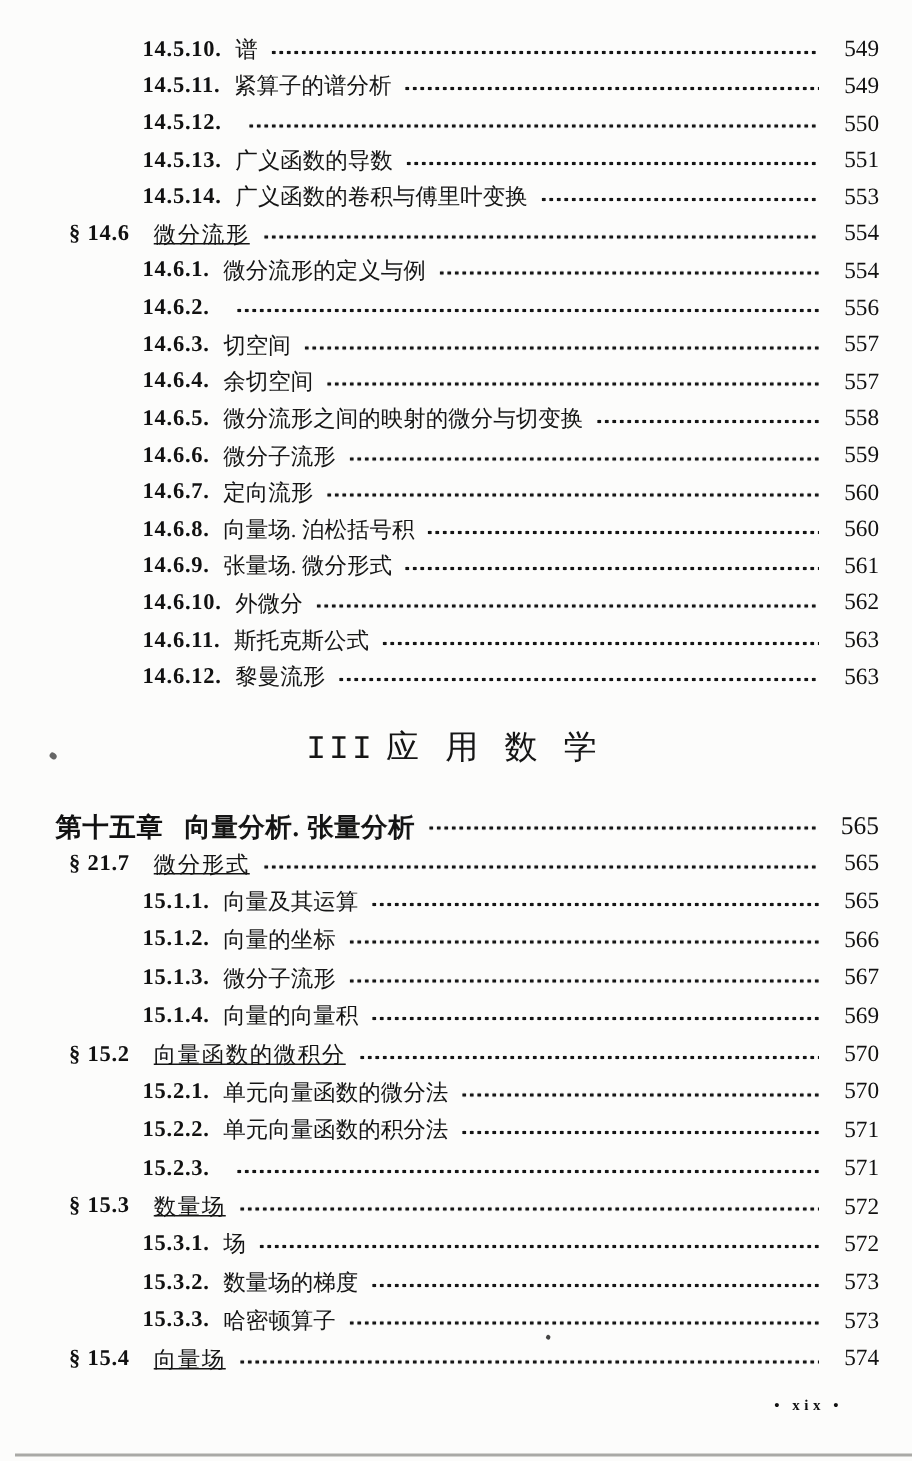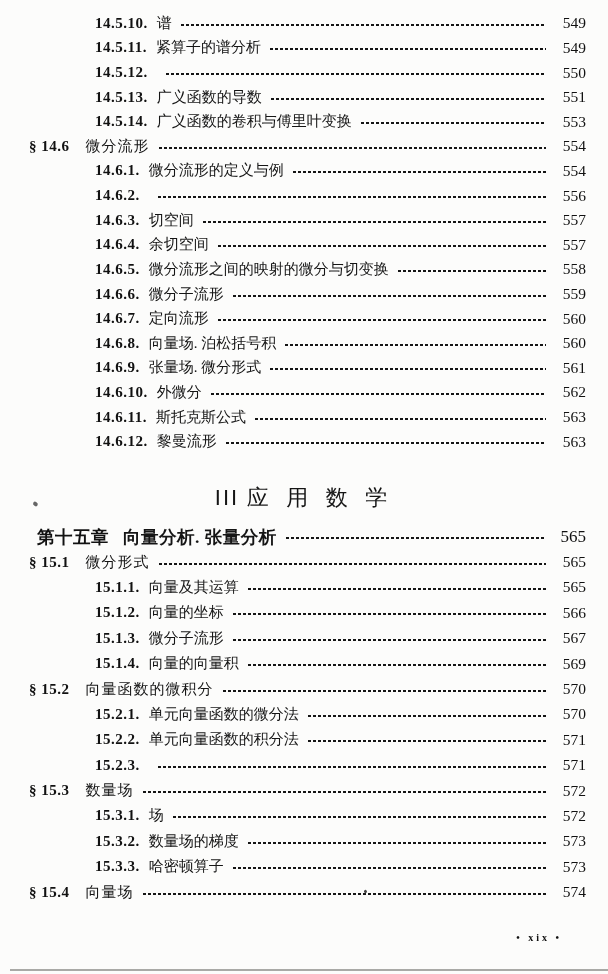--- a/index.html
+++ b/index.html
@@ -6,53 +6,53 @@
   body{background:#e8e8e8;}
   .page{
     position:relative;
     width:608px;height:974px;
     background:#fcfcfb;
     overflow:hidden;
     font-family:"Liberation Serif","DejaVu Serif",serif;
     color:#111;
   }
   .toc-block{position:absolute;left:0;right:0;}
-  #block1{top:11px;}
-  #block2{top:524px;}
+  #block1{top:21px;}
+  #block2{top:538px;}
   #block1 .toc-row{height:24.62px;}
   #block2 .toc-row{height:25.4px;}
   .toc-row{
     display:flex;align-items:center;
     padding-right:22px;
     font-size:15px;
     white-space:nowrap;
   }
   .toc-row .num{font-weight:bold;letter-spacing:0.5px;margin-right:9px;flex:none;}
   .toc-row .title{flex:none;color:#151515;}
   .toc-row .leader{
     flex:1;height:6px;align-self:center;margin:3px 2px 0 8px;
     background-image:radial-gradient(circle,#151515 1.15px,transparent 1.4px);
     background-size:5px 6px;background-repeat:repeat-x;background-position:left center;
     min-width:10px;
   }
   .toc-row .pagenum{flex:none;width:38px;text-align:right;font-weight:normal;font-size:15.5px;}
   .lvl-sub{padding-left:95px;}
-  .lvl-section{padding-left:29px;justify-content:center;}
+  .lvl-section{padding-left:46px;justify-content:center;}
   .lvl-section .num{margin-right:16px;}
-  .lvl-section .title{letter-spacing:1px;}
+  .lvl-section .title{letter-spacing:1px;text-decoration:underline;}
   .lvl-chapter{padding-left:37px;font-size:17.5px;}
   .lvl-chapter .num{margin-right:14px;font-weight:bold;}
   .lvl-chapter .title{font-weight:bold;letter-spacing:0.5px;}
   .lvl-chapter .pagenum{font-size:17px;}
   .part-header{
     position:absolute;top:483px;left:0;right:0;
     text-align:center;font-size:22px;line-height:30px;
     letter-spacing:2px;color:#151515;
   }
-  .part-header .numeral{font-family:Liberation Sans, sans-serif;}
+  .part-header .numeral{font-family:Liberation Mono, monospace;}
   .part-header .ptitle{letter-spacing:6px;}
   .footer{
     position:absolute;top:932px;right:46px;
     font-size:10px;font-weight:bold;letter-spacing:3px;
   }
   .ink-speck{
     position:absolute;width:5px;height:4px;background:#666;
     transform:rotate(35deg);border-radius:40% 60% 50% 50%;
   }
   #speck1{left:33px;top:502px;}
@@ -181,21 +181,21 @@
   </div>
 
   <div class="toc-block" id="block2">
       <div class="toc-row lvl-chapter">
     <span class="num">第十五章</span>
     <span class="title">向量分析. 张量分析</span>
     <span class="leader"></span>
     <span class="pagenum">565</span>
   </div>
       <div class="toc-row lvl-section">
-    <span class="num">§ 15.1</span>
+    <span class="num">§ 21.7</span>
     <span class="title">微分形式</span>
     <span class="leader"></span>
     <span class="pagenum">565</span>
   </div>
       <div class="toc-row lvl-sub">
     <span class="num">15.1.1.</span>
     <span class="title">向量及其运算</span>
     <span class="leader"></span>
     <span class="pagenum">565</span>
   </div>

